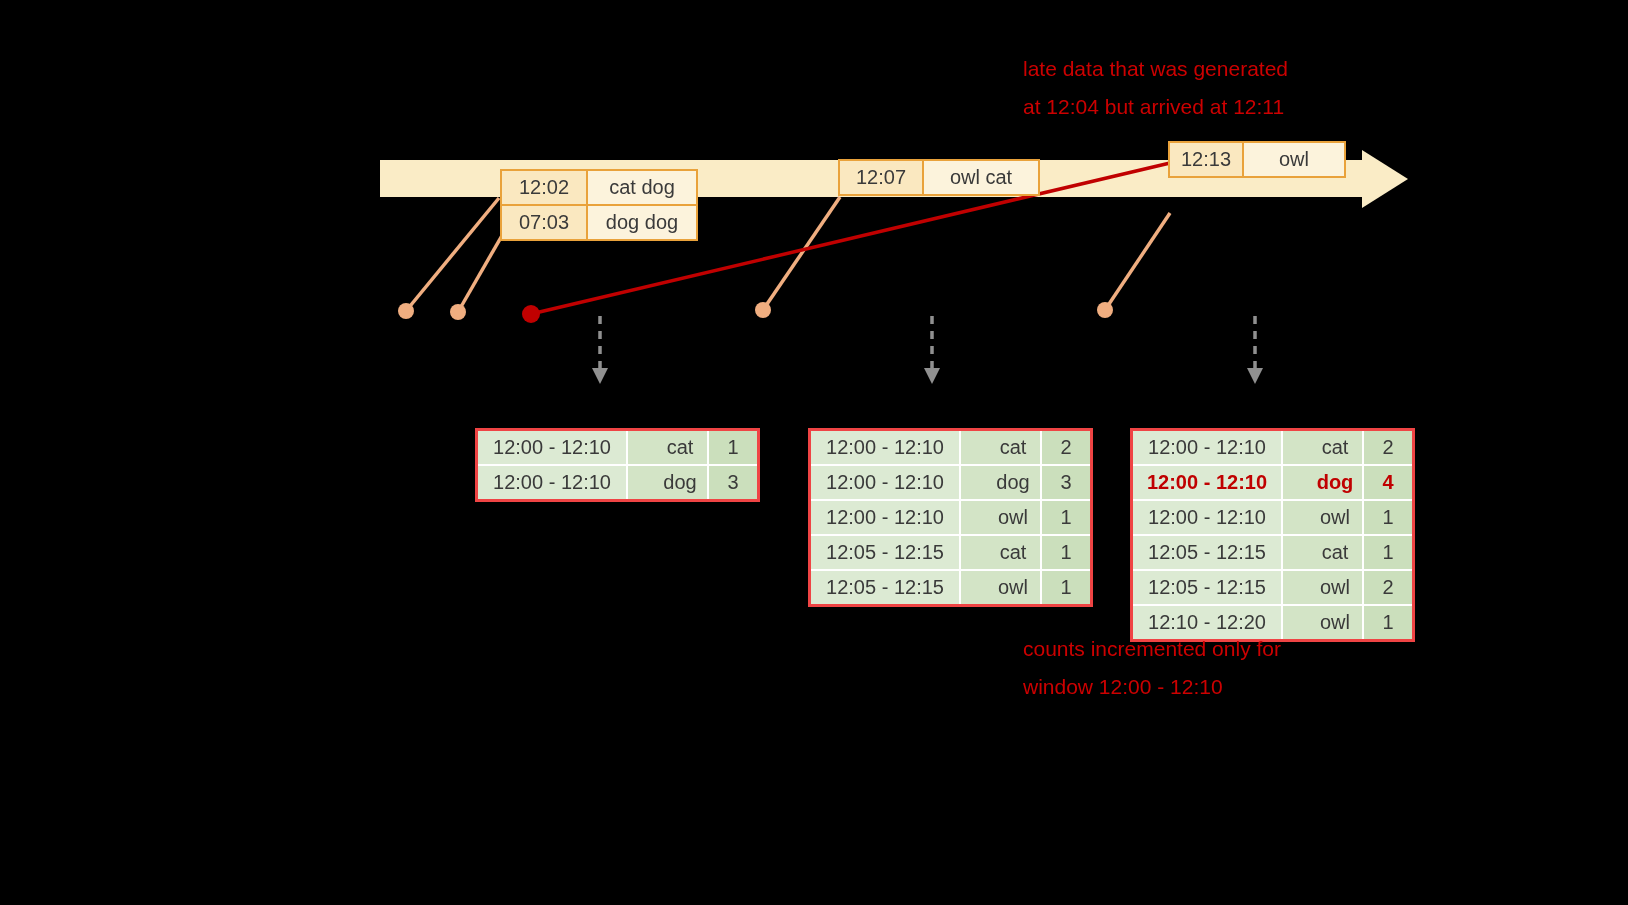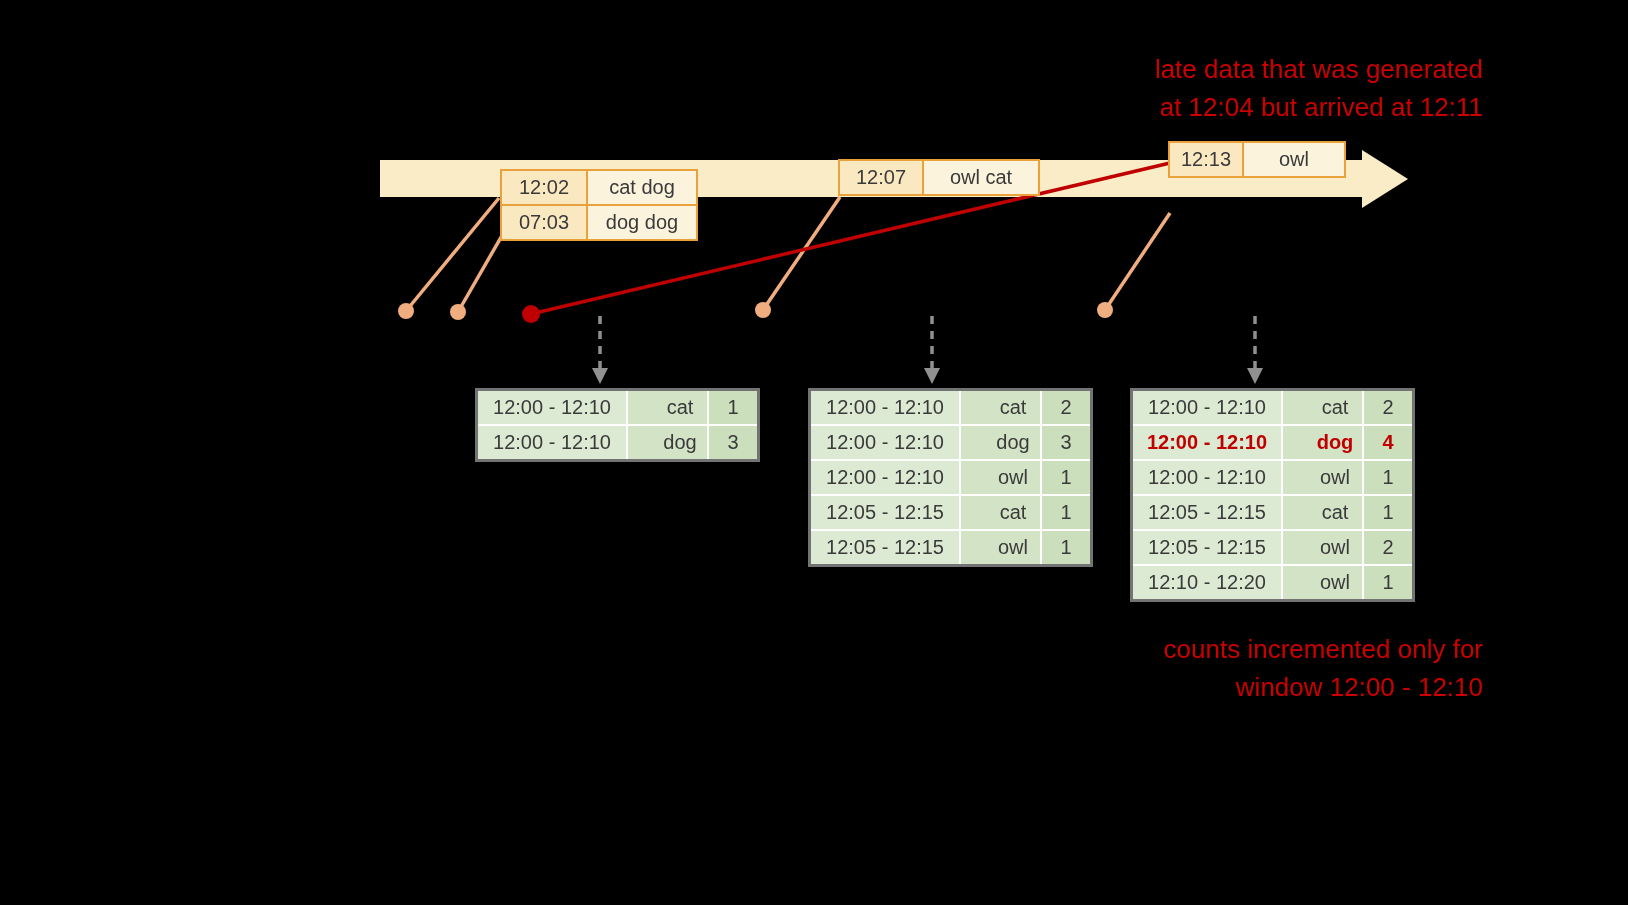--- a/index.html
+++ b/index.html
@@ -21,37 +21,37 @@
     height:33px;padding:0 10px;white-space:nowrap;
   }
   .event-table .tcell{background:#FAE8C0;}
   .event-table .wcell{background:#FCF3DC;}
   .et1 .tcell{width:64px}.et1 .wcell{width:88px}
   .et2 .tcell{width:62px}.et2 .wcell{width:94px}
   .et3 .tcell{width:52px}.et3 .wcell{width:80px}
   .event-table tr.late td{color:#C00000;font-weight:bold;}
   .event-table tr.late .tcell{background:#F9DCAE;}
   .event-table tr.late .wcell{background:#FBE7C8;}
-  .result-table{border:3px solid #737373;}
+  .result-table{border:3px solid #ef4444;margin-top:40px;}
   .result-table td{
     border:2px solid #FFFFFF;font-size:20px;color:#3A3A3A;text-align:center;
     height:33px;padding:0;white-space:nowrap;
   }
   .result-table .wincell{width:148px;background:#DCEAD3;}
   .result-table .wordcell{width:54px;background:#D3E4C6;padding-left:25px;}
   .result-table .cntcell{width:48px;background:#CBDFBC;}
   .result-table tr.late td{color:#C00000;font-weight:bold;}
   .res1{left:475px;top:388px;}
   .res2{left:808px;top:388px;}
   .res3{left:1130px;top:388px;}
   .evt1{left:500px;top:141px;margin-top:28px;}
   .evt2{left:838px;top:159px;}
   .evt3{left:1168px;top:141px;}
   
-  .annotation{position:absolute;color:#CC0000;font-size:26px;line-height:38px;text-align:right;z-index:3;width:460px;}
+  .annotation{position:absolute;color:#CC0000;font-size:21px;line-height:38px;text-align:left;z-index:3;width:460px;}
   .annotation-top{left:1023px;top:50px;}
   .annotation-bottom{left:1023px;top:630px;}
 </style>
 </head>
 <body>
 
 <div class="canvas">
 
   <div class="timeline-band"></div>
   <div class="timeline-head"></div>

